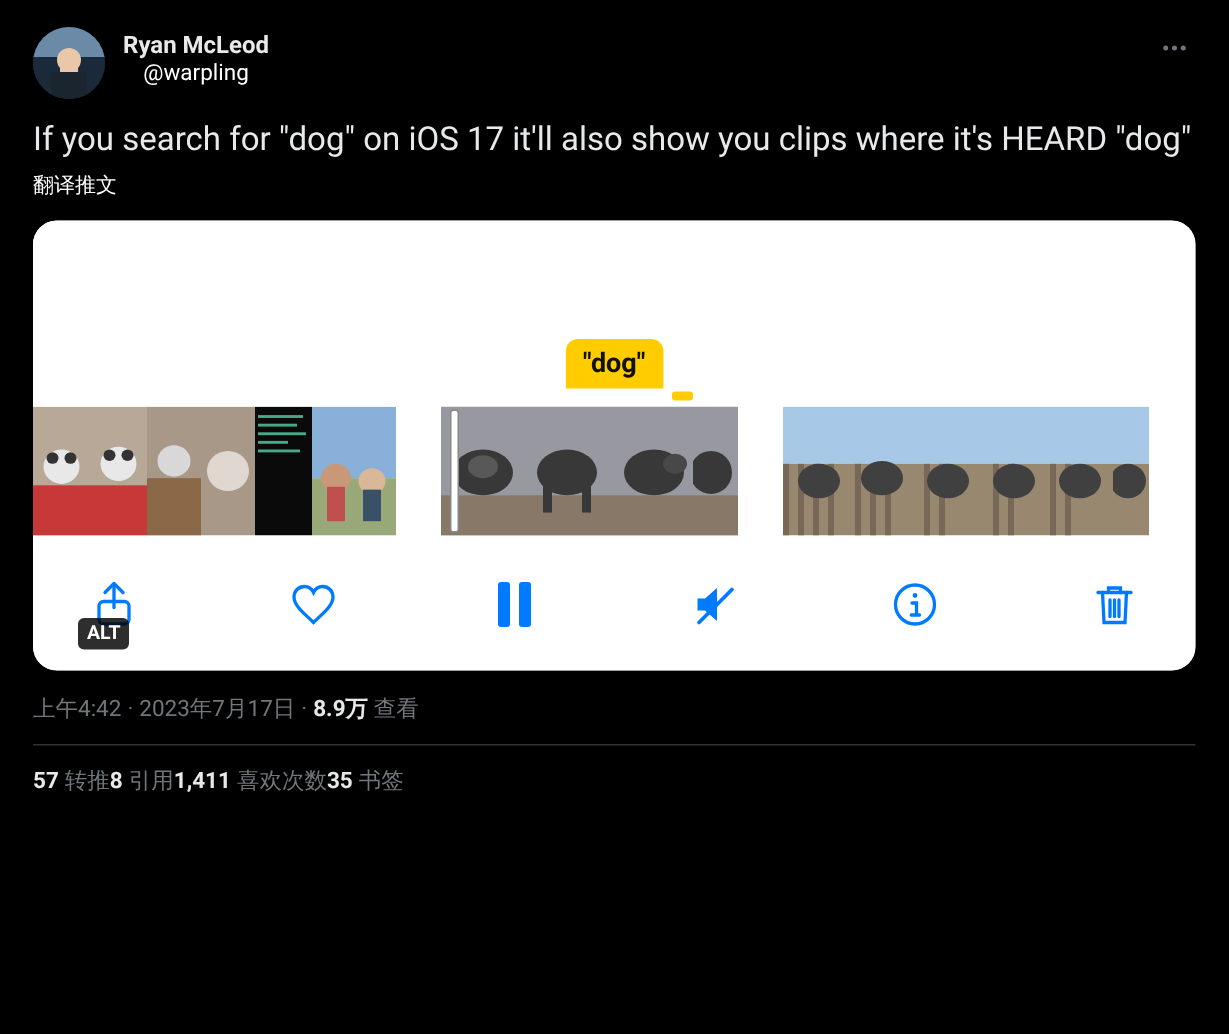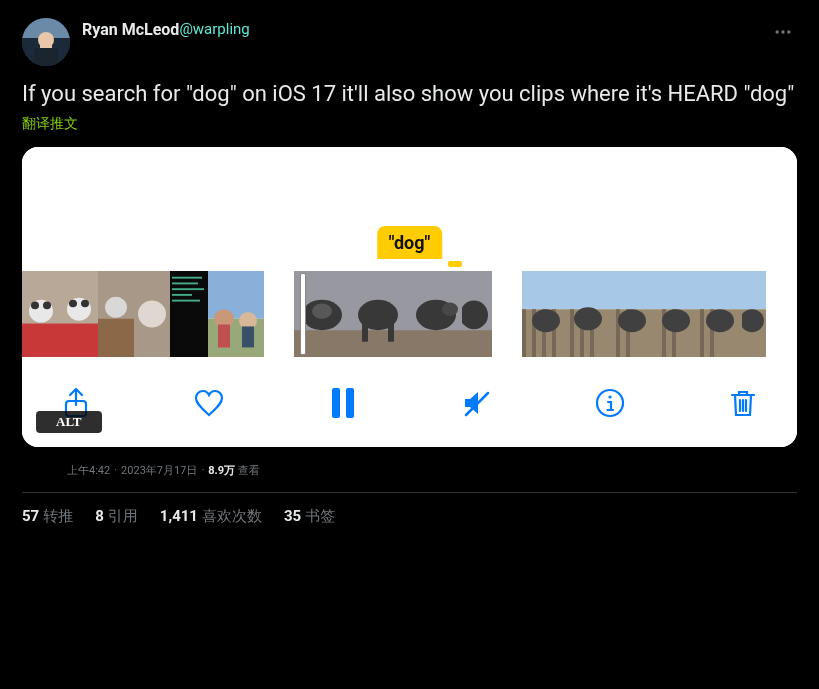--- a/index.html
+++ b/index.html
@@ -25,50 +25,51 @@
     width: 48px;
     height: 48px;
     border-radius: 50%;
     overflow: hidden;
     flex-shrink: 0;
     background: #333;
   }
   .avatar svg { width: 100%; height: 100%; display: block; }
   .names {
     display: flex;
-    flex-direction: row;
+    flex-direction: column;
     line-height: 1.2;
     padding-top: 2px;
   }
   .display-name {
     font-weight: 700;
     font-size: 16px;
     color: #e7e9ea;
   }
   .handle {
-    color: #5eead4;
+    color: #ffffff;
     font-size: 15px;
+    text-align: center;
   }
   .more-btn {
     position: absolute;
     top: 12px;
     right: 16px;
     color: #71767b;
     cursor: pointer;
     padding: 4px;
   }
   .tweet-text {
     margin-top: 14px;
     font-size: 22px;
     line-height: 1.3;
     color: #e7e9ea;
     white-space: pre-wrap;
   }
   .translate-link {
-    color: #84cc16;
+    color: #ffffff;
     font-size: 14px;
     margin-top: 6px;
     display: inline-block;
     cursor: pointer;
   }
   .media-card {
     margin-top: 14px;
     background: #fff;
     border-radius: 16px;
     overflow: hidden;
@@ -149,50 +150,47 @@
     width: 44px;
     height: 44px;
     display: flex;
     align-items: center;
     justify-content: center;
   }
   .tool-btn svg { width: 32px; height: 32px; display: block; }
   .pause-btn svg { width: 28px; height: 34px; }
   .alt-badge {
     position: absolute;
-    left: 14px;
+    left: 30px;
     bottom: 14px;
     background: rgba(0,0,0,0.82);
     color: #fff;
     font-weight: 700;
     font-size: 13px;
-    padding: 3px 20px;
+    padding: 3px 6px;
     border-radius: 4px;
     cursor: pointer;
-    font-family: Liberation Serif, serif;
   }
   .meta-line {
     margin-top: 16px;
     color: #71767b;
-    font-size: 11px;
-    margin-left: 45px;
+    font-size: 15px;
   }
   .meta-line .dot { margin: 0 4px; }
   .meta-line .views-count {
     color: #e7e9ea;
     font-weight: 700;
   }
   .divider {
     border: none;
     border-top: 1px solid #2f3336;
     margin: 14px 0;
   }
   .stats-row {
     display: flex;
-    gap: 22px;
     color: #71767b;
     font-size: 15px;
   }
   .stat b {
     color: #e7e9ea;
     font-weight: 700;
     margin-right: 4px;
   }
 </style>
 </head>

